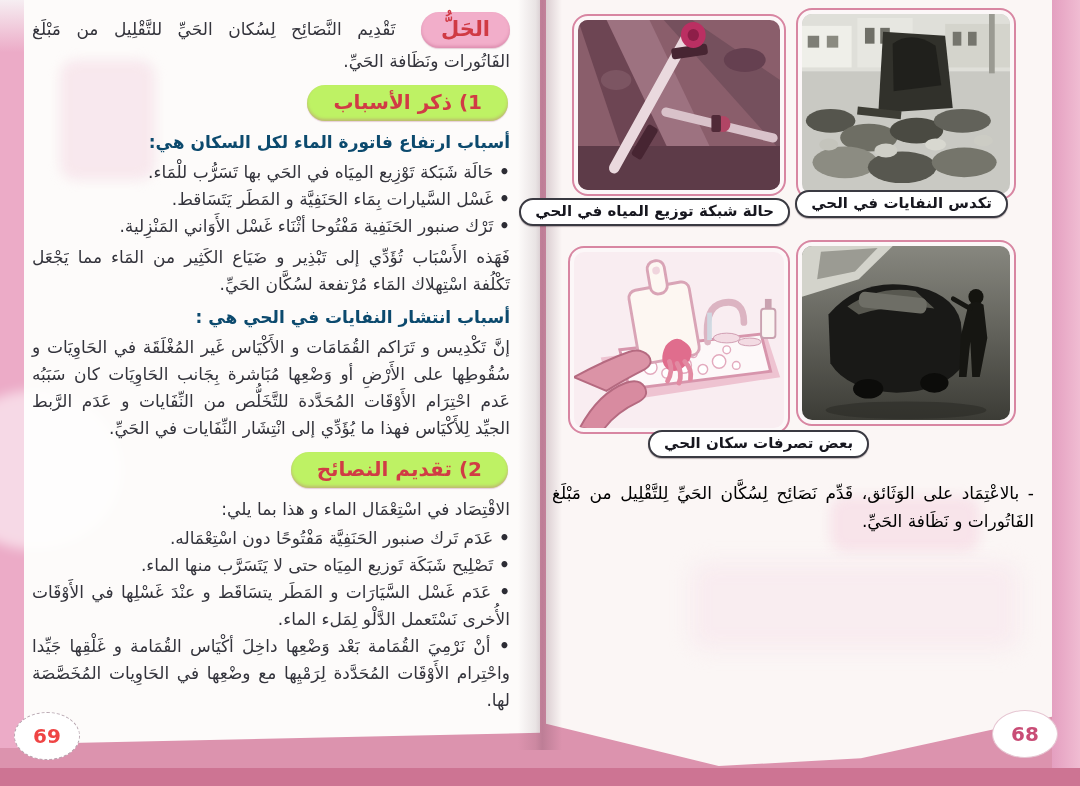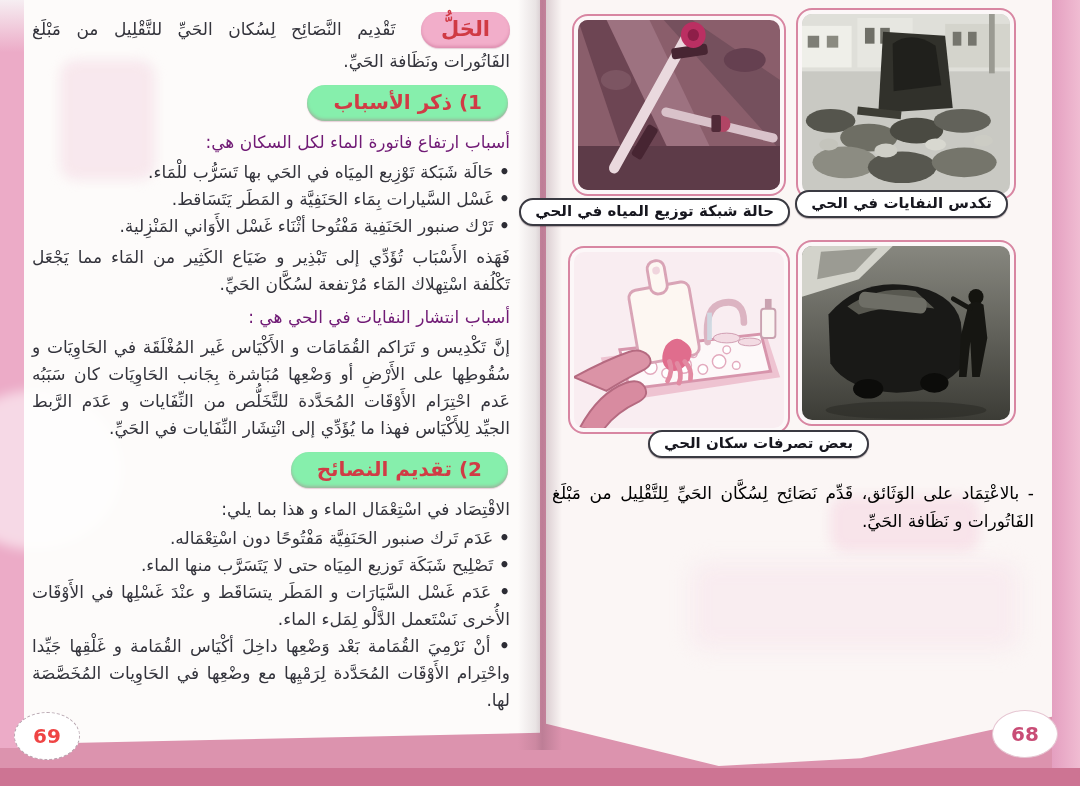--- a/index.html
+++ b/index.html
@@ -32,24 +32,24 @@
 
   
   .lp-content{left:32px;top:12px;width:478px;direction:rtl;
     color:#34343c;font-size:17px;line-height:27px;text-align:justify;}
   .para{margin:0 0 6px 0;}
   .pill{display:inline-block;background:#f2aeca;color:#d03a44;font-weight:bold;
     border-radius:20px;padding:2px 20px 4px;font-size:21px;line-height:30px;
     box-shadow:inset 0 -2px 3px rgba(185,85,130,.35), 0 1px 1px rgba(160,70,110,.25);}
   .solution-pill{margin-left:10px;vertical-align:middle;}
   .header-row{margin:10px 2px 8px 0;}
-  .pill-header{display:inline-block;background:#86efac;color:#d13b45;font-weight:bold;
+  .pill-header{display:inline-block;background:#bef264;color:#d13b45;font-weight:bold;
     border-radius:20px;padding:3px 26px 5px;font-size:20px;line-height:28px;
     box-shadow:inset 0 -2px 3px rgba(185,85,130,.35), 0 1px 1px rgba(160,70,110,.25);}
-  .subhead{color:#701a75;font-weight:normal;margin:2px 0 3px;}
+  .subhead{color:#0c4a6e;font-weight:bold;margin:2px 0 3px;}
   ul.bullets{margin:0 0 4px 0;padding:0;list-style:none;}
   ul.bullets li{margin:0;}
   ul.bullets li::before{content:"• ";color:#2c2c34;font-weight:bold;}
 
   
   .rp{left:552px;top:0;width:500px;height:760px;direction:rtl;}
   .photo-frame{position:absolute;border:2px solid #d886a2;border-radius:16px;
     padding:4px;background:#fcf7f8;box-sizing:border-box;}
   .photo-frame svg{display:block;border-radius:10px;width:100%;height:100%;}
   .f-pipes{left:20px;top:14px;width:214px;height:182px;}

